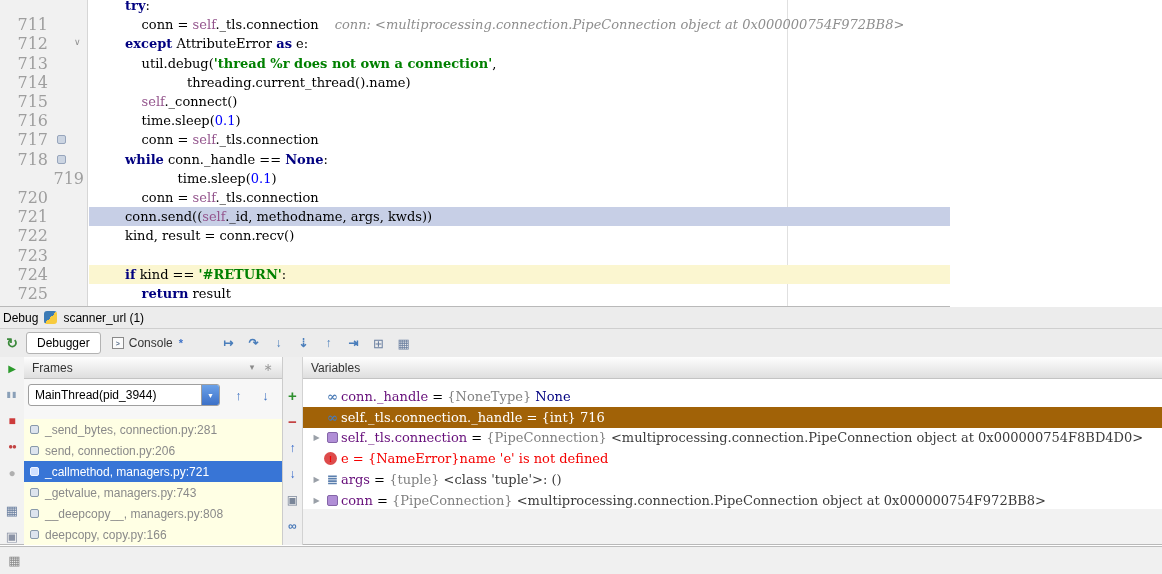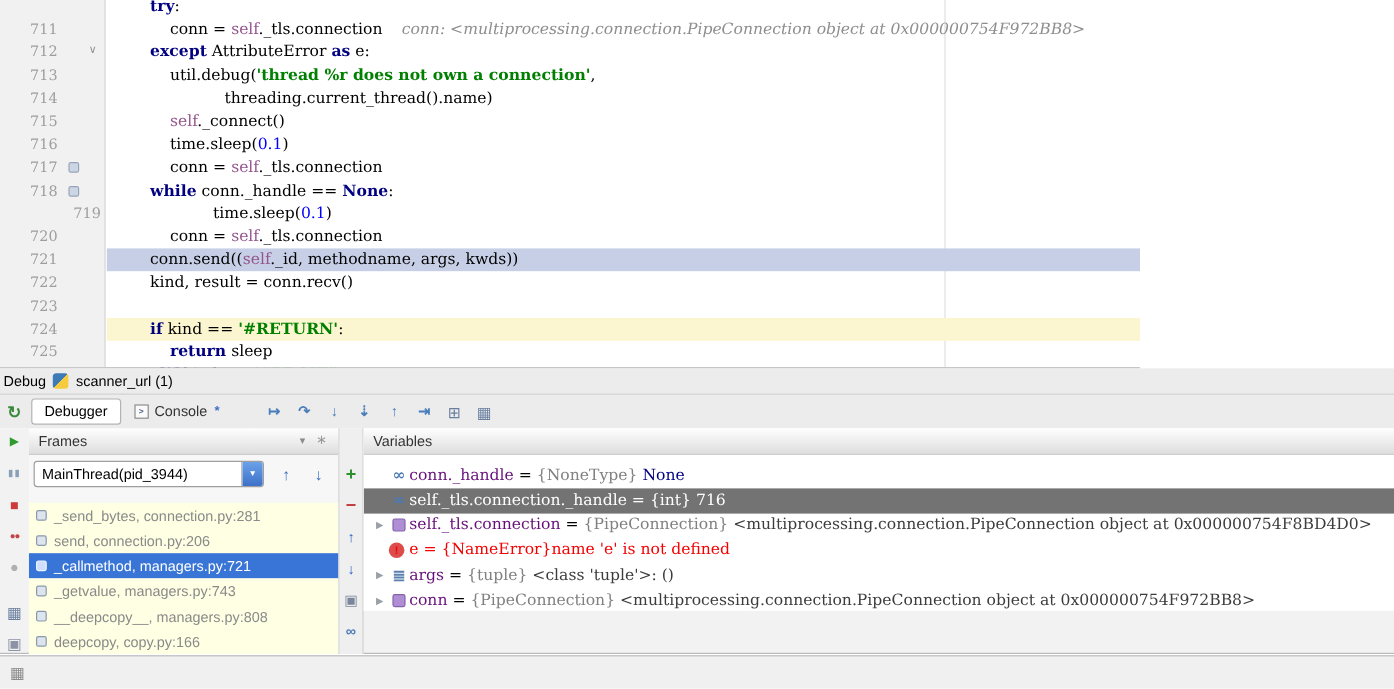--- a/index.html
+++ b/index.html
@@ -9,21 +9,21 @@
   
   #editor{position:absolute;left:0;top:0;width:950px;height:307px;overflow:hidden;
           border-bottom:1px solid #b9b9b9;background:#fff;
           font-family:"DejaVu Serif","Liberation Serif",serif;font-size:13px}
   #gutter-bg{position:absolute;left:0;top:0;width:88px;height:100%;background:#f1f1f1;border-right:1px solid #d6d6d6}
   #margin-line{position:absolute;left:787px;top:0;width:1px;height:100%;background:#e0e0e0}
   .code-row{position:absolute;left:0;width:100%;height:19px;line-height:19px}
   .rowhl{position:absolute;left:89px;right:0;top:0;height:19px}
   .hl-exec .rowhl{background:#c7cfe6}
   .hl-caret .rowhl{background:#fbf6d0}
-  .lnum{position:absolute;left:0;width:48px;text-align:right;color:#9e9e9e;font-size:12px}
+  .lnum{position:absolute;left:0;width:48px;text-align:right;color:#9e9e9e;font-size:16px}
   .fold{position:absolute;left:74px;top:-1px;color:#8f8f8f;font-size:9px}
   .gmark{position:absolute;left:57px;top:5px;width:9px;height:9px;background:#ccd5e2;border:1px solid #97a5bc;border-radius:2px}
   .ctext{position:absolute;left:92px;white-space:pre;color:#000;z-index:2}
   .seg-k{color:#000080;font-weight:bold}
   .seg-s{color:#008000;font-weight:bold}
   .seg-n{color:#0000ff}
   .seg-se{color:#94558d}
   .seg-p{color:#000}
   .seg-h{color:#8e8e8e;font-style:italic;margin-left:16px}
 
@@ -57,21 +57,21 @@
   .frow.selected{background:#3875d6;color:#fff}
   .fr-ic{width:9px;height:9px;background:#dde4ee;border:1px solid #8899aa;border-radius:2px;flex:0 0 auto}
   .frow.selected .fr-ic{background:#cfe0ff;border-color:#eef4ff}
 
   #watch-strip{position:absolute;left:283px;top:357px;width:20px;height:188px;background:#efefef;border-right:1px solid #d2d2d2;
                display:flex;flex-direction:column;align-items:center;padding-top:30px;gap:9px}
 
   #vars-pane{position:absolute;left:303px;top:357px;width:859px;height:152px;background:#fff;overflow:hidden}
   .vlist{position:absolute;left:0;top:22px;right:0;bottom:0;overflow:hidden;padding-top:7px}
   .vrow{height:20.8px;display:flex;align-items:center;padding-left:6px;font-family:"DejaVu Serif","Liberation Serif",serif;font-size:13px;white-space:nowrap}
-  .vrow.sel{background:#737373}
+  .vrow.sel{background:#a16207}
   .vrow.sel span{color:#fff !important}
   .varrow{width:15px;text-align:center;color:#9aa0a8;font-size:8px;flex:0 0 auto}
   .vic{width:17px;display:inline-flex;align-items:center;justify-content:center;flex:0 0 auto}
   .vic-watch::before{content:"\221E";color:#4a7ab5;font-weight:bold;font-size:13px}
   .vic-var::before{content:"";display:block;width:9px;height:9px;background:#b08ed6;border:1px solid #8465a8;border-radius:2px}
   .vic-list::before{content:"\2263";color:#5b7fae;font-weight:bold;font-size:13px}
   .vic-error{width:13px;height:13px;border-radius:50%;background:#dd4b4b;color:#fff;font-size:9px;font-weight:bold;
              display:inline-flex;align-items:center;justify-content:center;font-family:"Liberation Sans",sans-serif;margin-right:4px;flex:0 0 auto}
   .vic-error::before{content:"!"}
   .vtext{white-space:pre}
@@ -212,21 +212,21 @@
         <span class="ctext"></span>
       </div>
       <div class="code-row hl-caret" style="top: 264.8px;">
         <div class="rowhl"></div>
         <span class="lnum">724</span>
         <span class="ctext"><span class="seg-p">        </span><span class="seg-k">if</span><span class="seg-p"> kind == </span><span class="seg-s">'#RETURN'</span><span class="seg-p">:</span></span>
       </div>
       <div class="code-row" style="top: 284px;">
         <div class="rowhl"></div>
         <span class="lnum">725</span>
-        <span class="ctext"><span class="seg-p">            </span><span class="seg-k">return</span><span class="seg-p"> sleep</span></span>
+        <span class="ctext"><span class="seg-p">            </span><span class="seg-k">return</span><span class="seg-p"> result</span></span>
       </div>
       <div class="code-row" style="top: 303.2px;">
         <div class="rowhl"></div>
         <span class="lnum">726</span>
         <span class="ctext"><span class="seg-p">        </span><span class="seg-k">elif</span><span class="seg-p"> kind == </span><span class="seg-s">'#PROXY'</span><span class="seg-p">:</span></span>
       </div>
     </div>
 </div>
 
 <div id="dbg-header">

